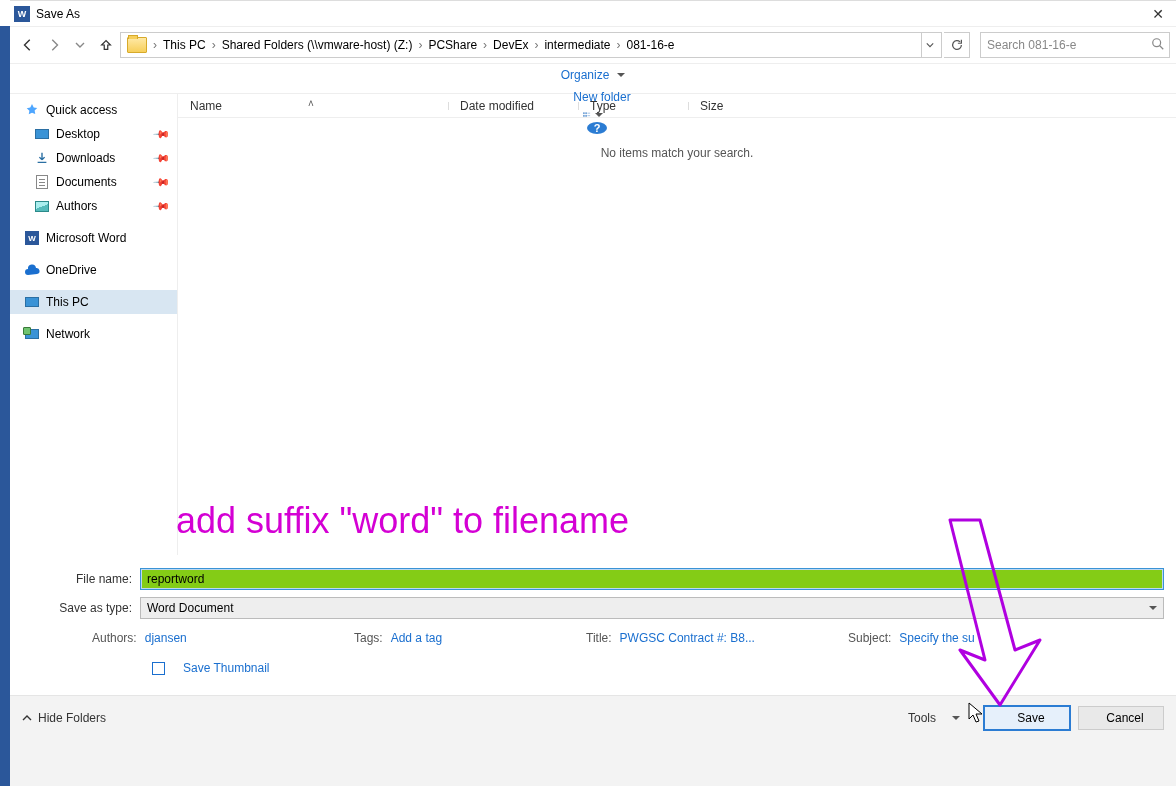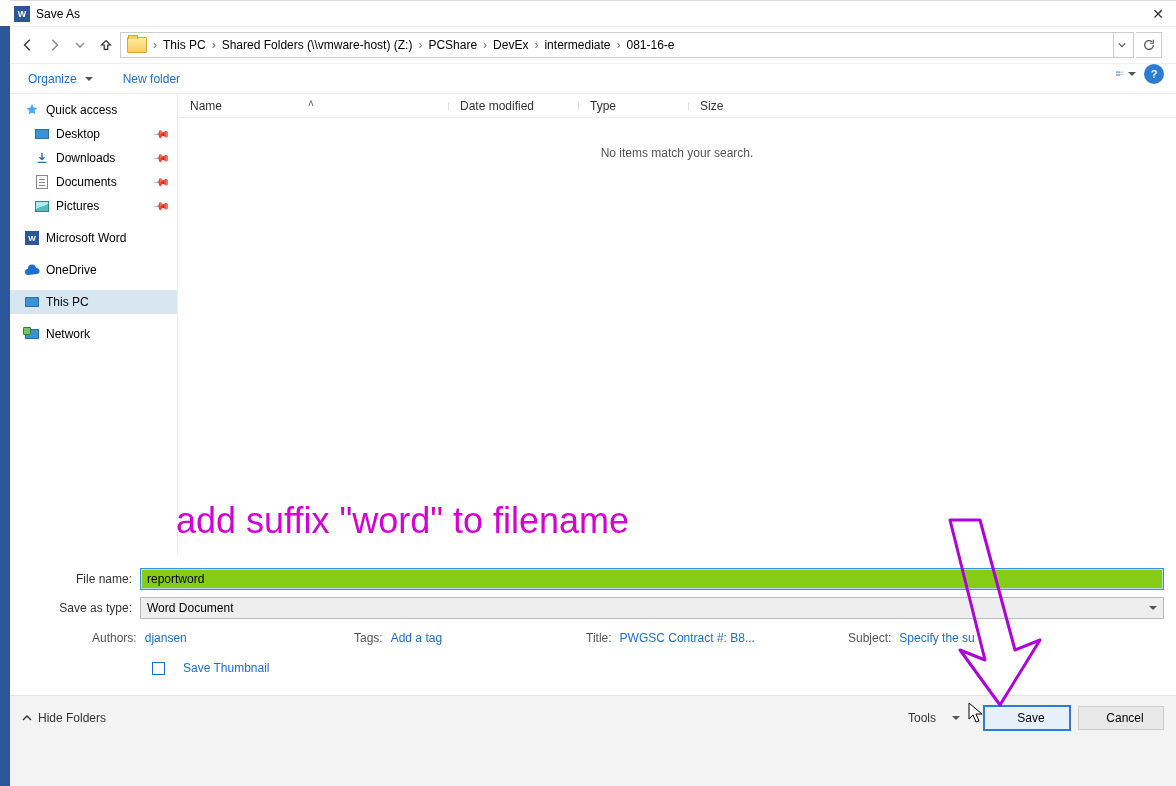--- a/index.html
+++ b/index.html
@@ -59,21 +59,21 @@
   .searchbox {
     width: 190px; height: 26px; border: 1px solid #ccc; padding: 0 20px 0 6px; color: #888;
     display: flex; align-items: center; position: relative;
   }
   .searchbox .mag {
     position: absolute; right: 4px; top: 4px; width: 14px; height: 14px; color: #888;
   }
 
   
   .toolrow {
-    display: flex; height: 30px; padding: 0 12px; border-top: 1px solid #eee;
+    display: flex; align-items: center; height: 30px; padding: 0 12px; border-top: 1px solid #eee; flex-direction: column;
   }
   .toolrow .link { color: #1a6fcf; padding: 4px 6px; display: inline-flex; align-items: center; gap: 4px; }
   .toolrow .spacer { flex: 1; }
   .view-ico, .help-ico { width: 20px; height: 20px; display: inline-flex; align-items: center; justify-content: center; }
   .help-ico { color: #fff; background: #2b7cd3; border-radius: 50%; font-weight: bold; font-size: 11px; margin-left: 8px; }
 
   
   .split { display: flex; height: 462px; border-top: 1px solid #eee; }
   .side {
     width: 168px; border-right: 1px solid #eee; padding: 4px 0; overflow: hidden;
@@ -206,20 +206,29 @@
         <svg width="8" height="8" viewBox="0 0 10 10">
             <path d="M1 3l4 4 4-4" fill="none" stroke="currentColor" stroke-width="1.4"></path>
           </svg>
       </span>
     </div>
     <span class="refresh">
       <svg width="14" height="14" viewBox="0 0 16 16">
           <path d="M13 8a5 5 0 1 1-1.5-3.5M13 2v4h-4" fill="none" stroke="currentColor" stroke-width="1.4"></path>
         </svg>
     </span>
+    <div class="searchbox">
+      <span>Search 081-16-e</span>
+      <span class="mag">
+        <svg width="14" height="14" viewBox="0 0 16 16">
+            <circle cx="6.5" cy="6.5" r="4.5" fill="none" stroke="currentColor" stroke-width="1.4"></circle>
+            <path d="M10 10l4 4" stroke="currentColor" stroke-width="1.4"></path>
+          </svg>
+      </span>
+    </div>
   </div>
 
   <div class="toolrow">
     <span class="link">
       <span>Organize</span>
         <span class="caret-down"></span>
     </span>
     <span class="link" style="margin-left:18px">New folder</span>
     <span class="spacer"></span>
     <span class="view-ico">
@@ -266,21 +275,21 @@
         <span class="ico">
             <span class="ico-doc"></span>
           </span>
         <span>Documents</span>
         <span class="pin">📌</span>
       </div>
       <div class="side-item">
         <span class="ico">
             <span class="ico-pic"></span>
           </span>
-        <span>Pictures</span>
+        <span>Authors</span>
         <span class="pin">📌</span>
       </div>
       <div class="side-gap"></div>
       <div class="side-item side-group-top">
         <span class="ico">
             <span class="ico-word">W</span>
           </span>
         <span>Microsoft Word</span>
       </div>
       <div class="side-gap"></div>

